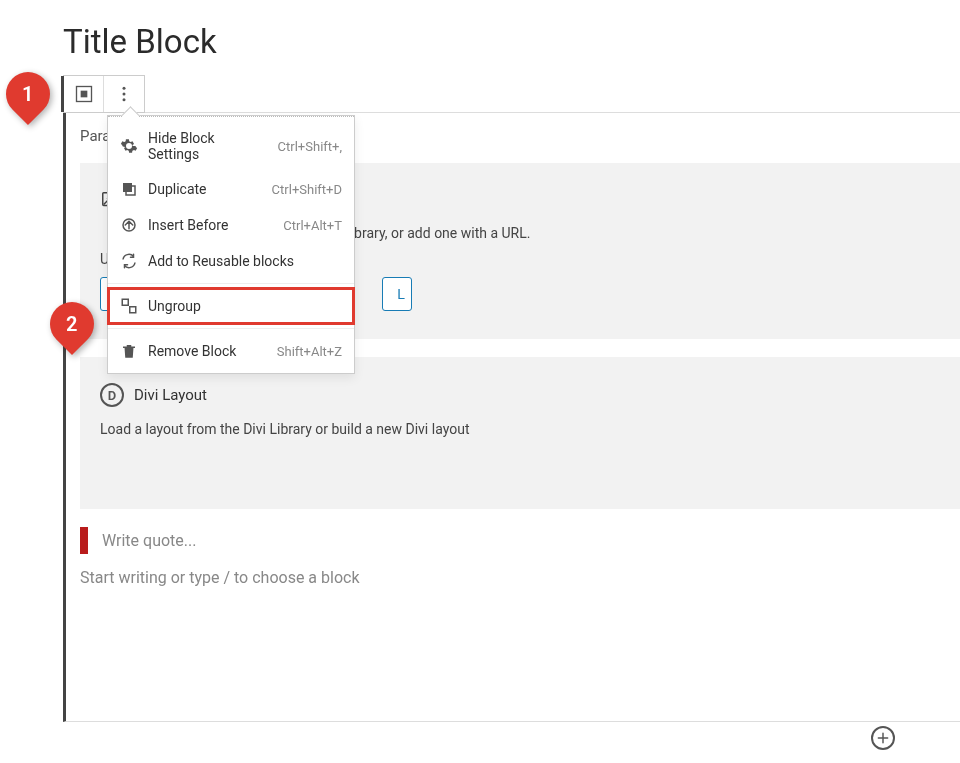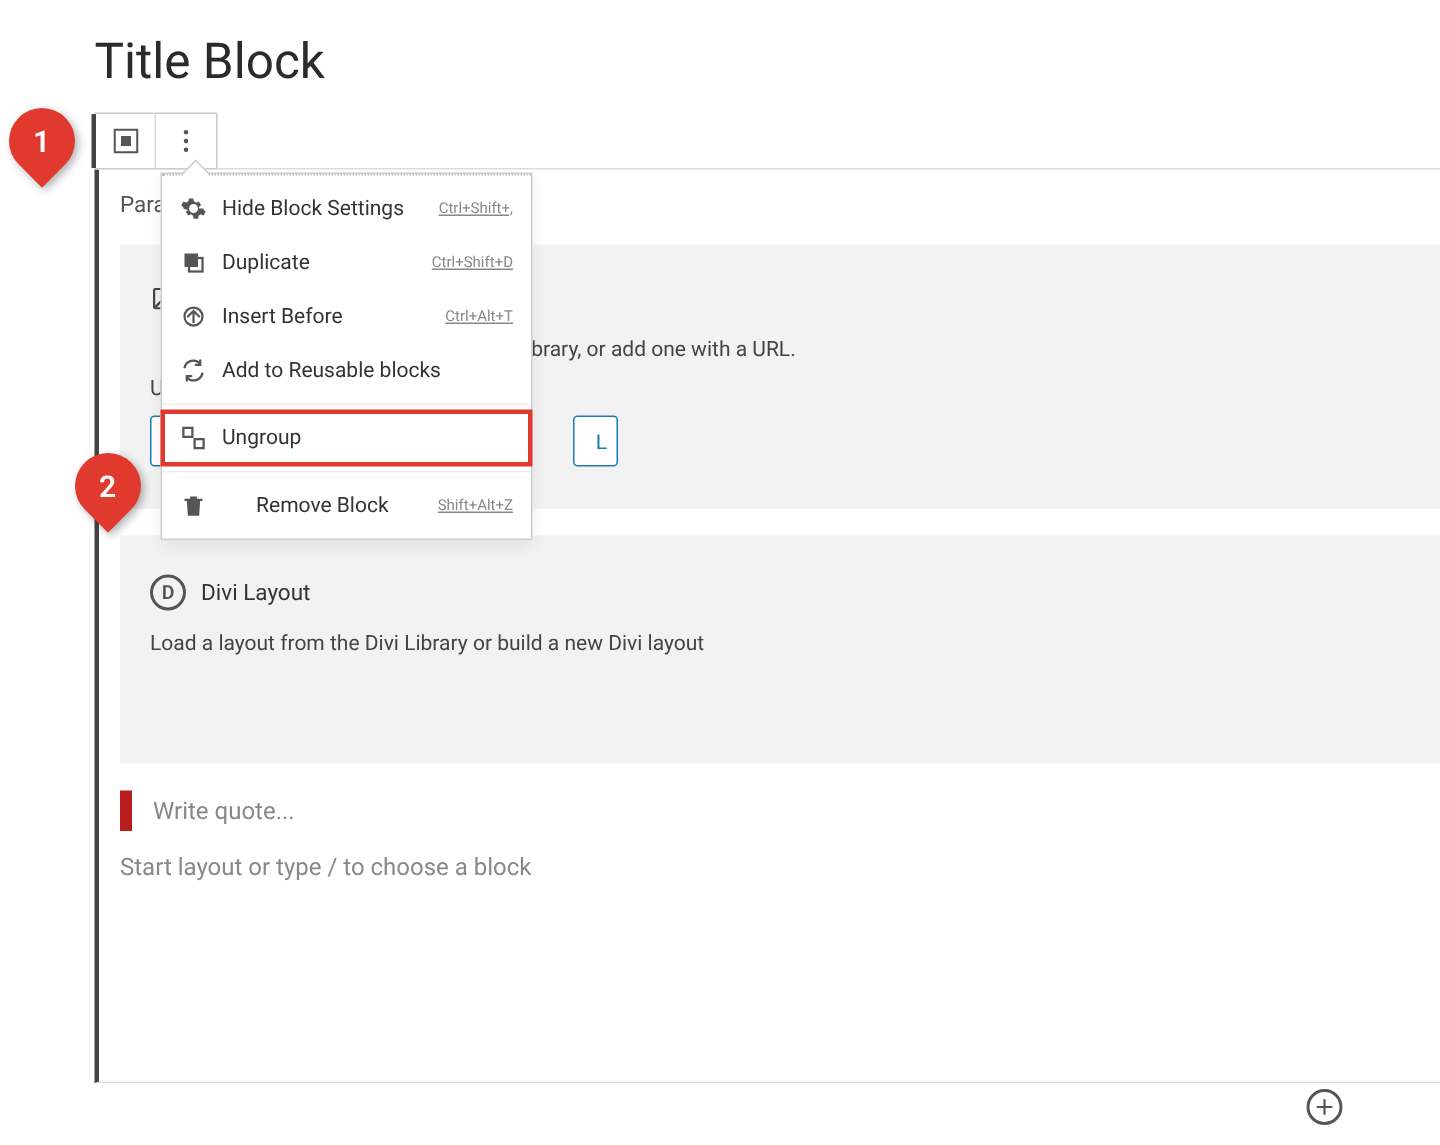--- a/index.html
+++ b/index.html
@@ -131,32 +131,32 @@
     position: absolute;
     top: -7px; left: 16px;
     width: 12px; height: 12px;
     background: #fff;
     border-left: 1px solid #ccc;
     border-top: 1px solid #ccc;
     transform: rotate(45deg);
   }
   .menu-section { padding: 4px 0; border-bottom: 1px solid #eee; }
   .menu-section:first-child { border-top: 1px dotted #bbb; padding-top: 4px; }
-  .menu-section:last-child { border-bottom: none; text-align: center; }
+  .menu-section:last-child { border-bottom: none; }
   .menu-item {
     display: flex;
     align-items: center;
     padding: 9px 12px;
     font-size: 14px;
     color: #333;
     cursor: pointer;
     gap: 10px;
   }
   .menu-item .lbl { flex: 1; }
-  .menu-item .kbd { color: #888; font-size: 10px; text-decoration: underline; }
+  .menu-item .kbd { color: #888; font-size: 13px; }
   .menu-item svg, .menu-item .ic { width: 18px; height: 18px; flex: none; color:#555; display:flex;align-items:center;justify-content:center;}
   .menu-item.highlight {
     outline: 3px solid #e03a2f;
     outline-offset: -2px;
   }
 
   
   .marker {
     position: absolute;
     width: 44px; height: 44px;
@@ -253,21 +253,21 @@
         <span>Divi Layout</span>
       </div>
       <div class="ph-desc">Load a layout from the Divi Library or build a new Divi layout</div>
     </div>
 
     <div class="quote-row">
       <span>Write quote...</span>
     </div>
 
     <div class="start-row">
-      <span>Start layout or type / to choose a block</span>
+      <span>Start writing or type / to choose a block</span>
     </div>
   </div>
 </div>
 
 <div class="menu">
   <div class="menu-section">
     <div class="menu-item">
       <span class="ic">
           <svg width="16" height="16" viewBox="0 0 24 24" fill="currentColor">
             <path d="M12 8a4 4 0 1 0 0 8 4 4 0 0 0 0-8zm9 4a7 7 0 0 1-.1 1.2l2 1.6-2 3.4-2.4-1a7 7 0 0 1-2 1.2l-.4 2.6h-4l-.4-2.6a7 7 0 0 1-2-1.2l-2.4 1-2-3.4 2-1.6A7 7 0 0 1 3 12a7 7 0 0 1 .1-1.2l-2-1.6 2-3.4 2.4 1a7 7 0 0 1 2-1.2L7.9 3h4l.4 2.6a7 7 0 0 1 2 1.2l2.4-1 2 3.4-2 1.6c.1.4.1.8.1 1.2z"></path>

